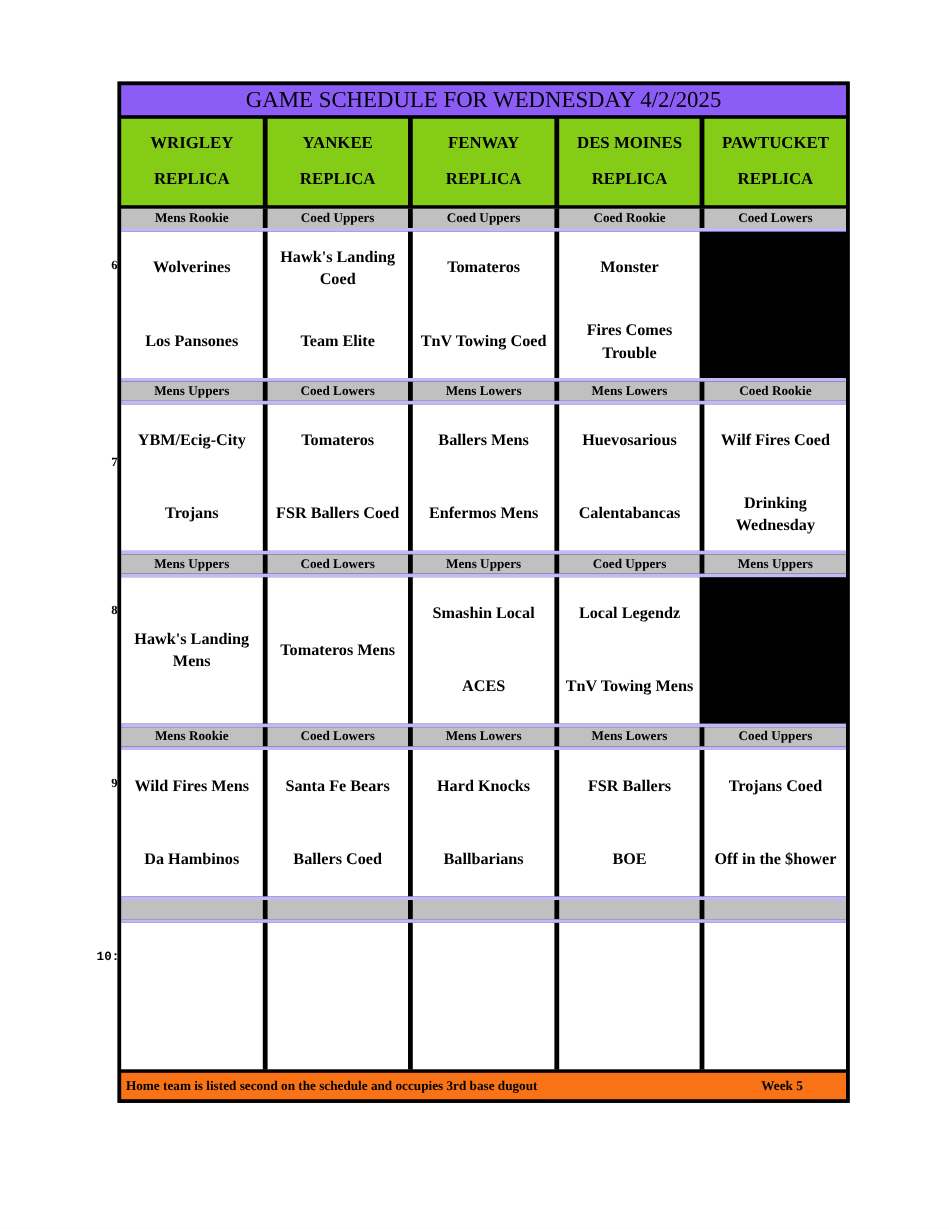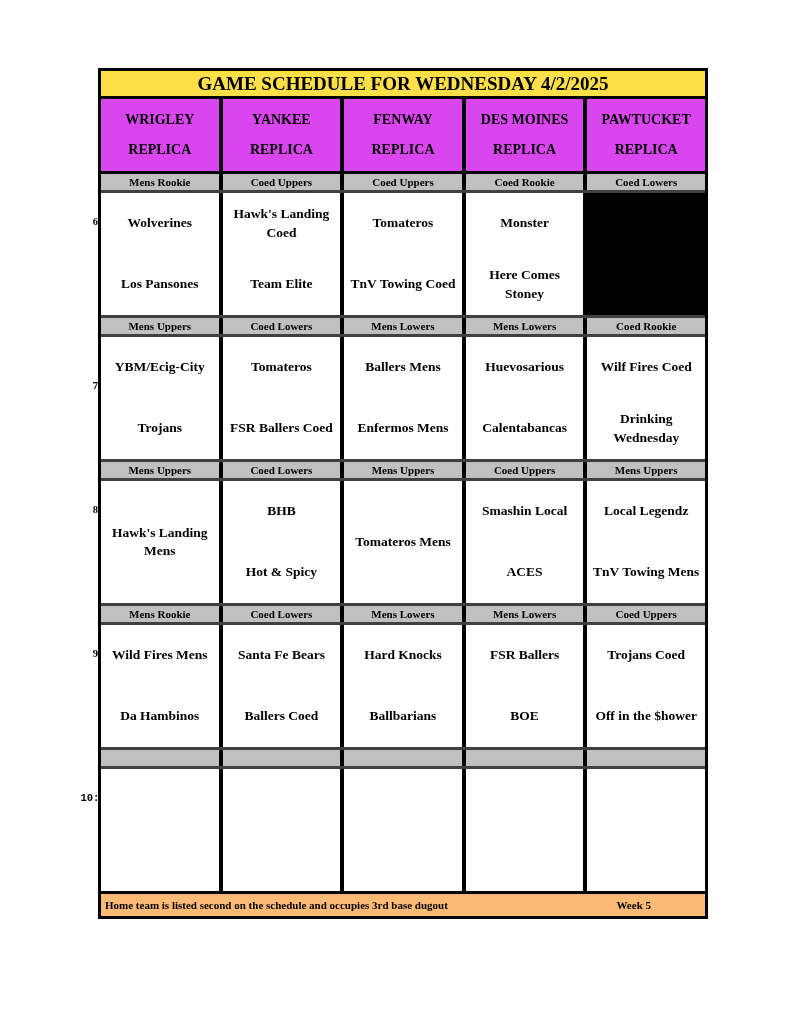--- a/index.html
+++ b/index.html
@@ -18,34 +18,34 @@
     position: absolute;
     left: 98px; top: 68px;
     width: 604px;
     border: 3px solid #000;
     background: #000;
     display: flex;
     flex-direction: column;
     gap: 3px;
   }
   .title-bar {
-    background: #fde047;
+    background: #8b5cf6;
     height: 25px;
     display: flex; align-items: center; justify-content: center;
-    font-weight: bold; font-size: 19px; color: #000;
+    font-weight: normal; font-size: 19px; color: #000;
     white-space: nowrap;
   }
   .grid-row {
     display: grid;
     grid-template-columns: repeat(5, 1fr);
     column-gap: 4px;
     background: #000;
   }
   .field-cell {
-    background: #d946ef;
+    background: #84cc16;
     height: 72px;
     display: flex; flex-direction: column;
     align-items: center; justify-content: space-evenly;
     font-weight: bold; font-size: 14px; color: #000;
     text-align: center;
   }
   .division-cell {
     background: #c0c0c0;
     height: 16px;
     display: flex; align-items: center; justify-content: center;
@@ -57,30 +57,30 @@
     height: 122px;
     display: flex; flex-direction: column;
   }
   .team {
     flex: 1;
     display: flex; align-items: center; justify-content: center;
     text-align: center;
     font-weight: bold; font-size: 13.5px; line-height: 1.35; color: #000;
     padding: 0 3px;
   }
-  #slot-container { display: flex; flex-direction: column; gap: 3px; background: #404040; }
+  #slot-container { display: flex; flex-direction: column; gap: 3px; background: #c4b5fd; }
   .footer-bar {
-    background: #fdba74;
+    background: #f97316;
     height: 22px;
     display: flex; align-items: center; justify-content: space-between;
     font-weight: bold; font-size: 11px; color: #000;
     white-space: nowrap;
   }
   .footer-note { padding-left: 4px; }
-  .footer-week { padding-right: 54px; }
+  .footer-week { padding-right: 36px; }
   #time-rail { position: absolute; left: 0; top: 0; width: 92px; height: 1024px; padding-left: 22px; }
   .time-label {
     position: absolute;
     right: 2px;
     width: 88px;
     text-align: right;
     font-weight: bold; font-size: 10.5px; color: #000;
     line-height: 16px; height: 16px;
   }
 </style>
@@ -135,21 +135,21 @@
           <div class="game-cell">
             <div class="team">Hawk's Landing Coed</div>
             <div class="team">Team Elite</div>
           </div>
           <div class="game-cell">
             <div class="team">Tomateros</div>
             <div class="team">TnV Towing Coed</div>
           </div>
           <div class="game-cell">
             <div class="team">Monster</div>
-            <div class="team">Here Comes Stoney</div>
+            <div class="team">Fires Comes Trouble</div>
           </div>
         </div>
         <div class="grid-row">
           <div class="division-cell">Mens Uppers</div>
           <div class="division-cell">Coed Lowers</div>
           <div class="division-cell">Mens Lowers</div>
           <div class="division-cell">Mens Lowers</div>
           <div class="division-cell">Coed Rookie</div>
         </div>
         <div class="grid-row">
@@ -177,24 +177,20 @@
         <div class="grid-row">
           <div class="division-cell">Mens Uppers</div>
           <div class="division-cell">Coed Lowers</div>
           <div class="division-cell">Mens Uppers</div>
           <div class="division-cell">Coed Uppers</div>
           <div class="division-cell">Mens Uppers</div>
         </div>
         <div class="grid-row">
           <div class="game-cell">
             <div class="team">Hawk's Landing Mens</div>
-          </div>
-          <div class="game-cell">
-            <div class="team">BHB</div>
-            <div class="team">Hot &amp; Spicy</div>
           </div>
           <div class="game-cell">
             <div class="team">Tomateros Mens</div>
           </div>
           <div class="game-cell">
             <div class="team">Smashin Local</div>
             <div class="team">ACES</div>
           </div>
           <div class="game-cell">
             <div class="team">Local Legendz</div>

